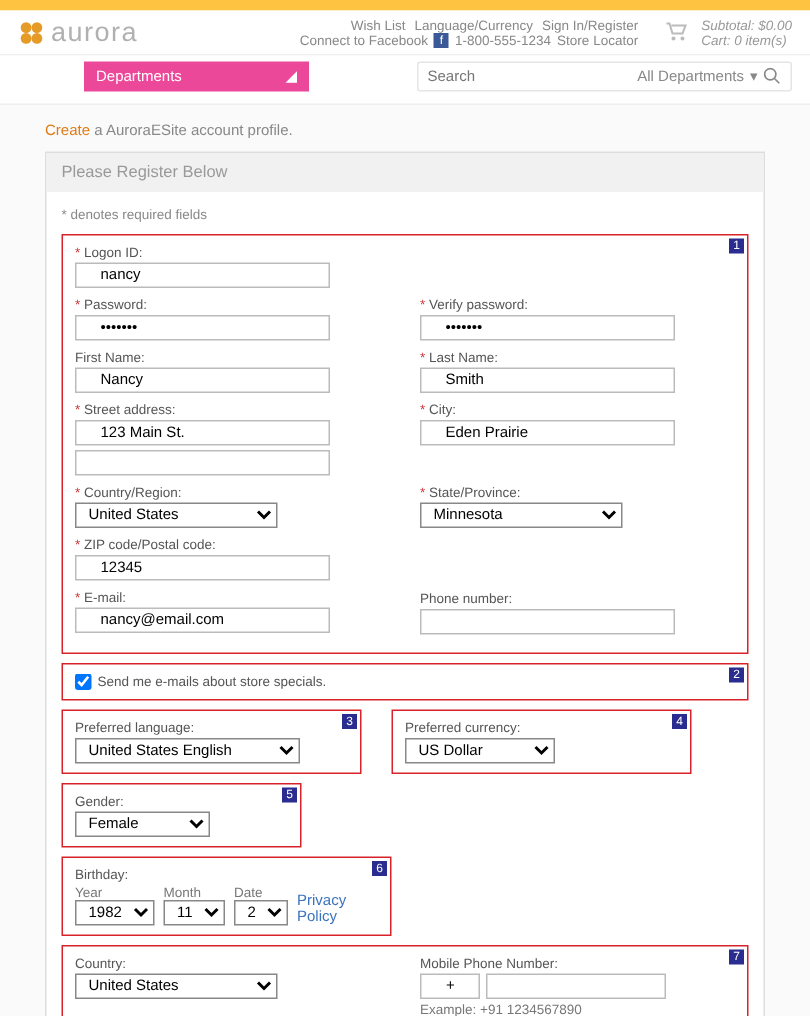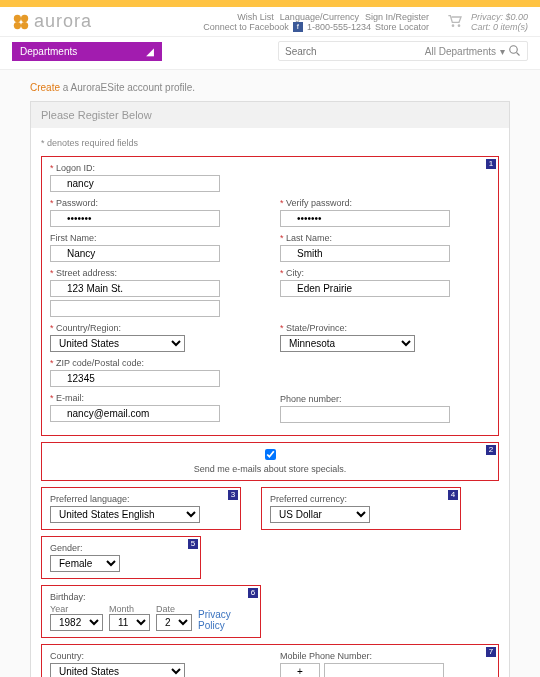--- a/index.html
+++ b/index.html
@@ -10,21 +10,21 @@
   .logo-icon { width: 18px; height: 18px; display: inline-block; margin-right: 4px; }
   .brand { font-size: 18px; color: #b0b0b0; letter-spacing: 1px; }
   .header-right { margin-left: auto; display: flex; flex-direction: column; align-items: flex-end; font-size: 9px; color: #888; }
   .hdr-links { display: flex; gap: 6px; }
   .hdr-links span { cursor: pointer; }
   .hdr-second { display: flex; align-items: center; gap: 4px; }
   .fb { width: 10px; height: 10px; background: #3b5998; color: #fff; text-align: center; font-size: 8px; line-height: 10px; }
   .cart-wrap { display: flex; align-items: center; gap: 8px; margin-left: 18px; color: #999; font-style: italic; font-size: 9px; }
   .cart-icon svg { width: 16px; height: 14px; }
   .navrow { background: #fff; display: flex; align-items: center; padding: 4px 12px 8px 12px; gap: 10px; border-bottom: 1px solid #eee; }
-  .dept-btn { background: #a21caf; color: #fff; padding: 4px 8px; font-size: 10px; width: 150px; display:flex; justify-content:space-between; align-items:center; cursor:pointer;}
+  .dept-btn { background: #ec4899; color: #fff; padding: 4px 8px; font-size: 10px; width: 150px; display:flex; justify-content:space-between; align-items:center; cursor:pointer;margin-left:44px;}
   .search-wrap { margin-left: auto; display: flex; align-items: center; border: 1px solid #e5e5e5; background: #fff; border-radius: 2px; padding: 3px 6px; width: 250px; }
   .search-input { border: none; outline: none; font-size: 10px; color: #888; width: 100px; }
   .alldept { margin-left: auto; font-size: 10px; color: #888; }
   .content { padding: 12px 30px; }
   .create-line { font-size: 10px; margin-bottom: 8px; }
   .create-line .c1 { color: #e07b16; }
   .create-line .c2 { color: #888; }
   .panel { border: 1px solid #ddd; background: #fff; }
   .panel-hdr { background: #f1f1f1; padding: 7px 10px; color: #999; font-size: 11px; }
   .panel-body { padding: 10px; }
@@ -34,21 +34,21 @@
   .row2 { display: flex; gap: 20px; }
   .col { flex: 1; }
   .field { margin-bottom: 6px; }
   .flabel { color: #555; font-size: 9px; margin-bottom: 2px; }
   .req::before { content: "* "; color: #c33; }
   .tinput { width: 100%; max-width: 170px; border: 1px solid #bbb; padding: 2px 16px; font-size: 10px; height: 17px; }
   .tsel { border: 1px solid #888; padding: 1px 4px; font-size: 10px; height: 17px; background: #fff; }
   .tsel.wide { width: 135px; }
   .inline-half { display: flex; gap: 20px; }
   .inline-half .redbox { flex: 1; max-width: 200px; }
-  .chk-line { display: flex; align-items: center; gap: 4px; font-size: 9px; color: #555; flex-direction: column; }
+  .chk-line { display: flex; align-items: flex-start; gap: 4px; font-size: 9px; color: #555; }
   .chk-line input { width: 11px; height: 11px; }
   .bday-row { display: flex; gap: 6px; align-items: flex-end; }
   .bday-col { display: flex; flex-direction: column; font-size: 9px; color: #777; }
   .plink { color: #3b73bf; font-size: 10px; cursor: pointer; }
   .exlabel { font-size: 9px; color: #777; margin-top: 2px; }
   .mag { width: 12px; height: 12px; }
 </style>
 </head>
 <body>
 
@@ -83,21 +83,21 @@
   </div>
   <div class="cart-wrap">
     <span class="cart-icon">
       <svg viewBox="0 0 24 20">
           <path d="M2 2h3l3 10h10l3-8H7" fill="none" stroke="#bbb" stroke-width="2"></path>
           <circle cx="9" cy="17" r="2" fill="#bbb"></circle>
           <circle cx="18" cy="17" r="2" fill="#bbb"></circle>
         </svg>
     </span>
     <div>
-      <div>Privacy: $0.00</div>
+      <div>Subtotal: $0.00</div>
       <div>Cart: 0 item(s)</div>
     </div>
   </div>
 </div>
 
 <div class="navrow">
   <div class="dept-btn">
     <span>Departments</span>
     <span>◢</span>
   </div>
@@ -168,21 +168,21 @@
         <div class="redbox">
           <span class="numbadge">4</span>
           <div class="flabel">Preferred currency:</div>
           <select class="tsel" style="width:100px"><option>US Dollar</option></select>
         </div>
       </div>
 
       <div class="redbox" style="max-width:160px">
         <span class="numbadge">5</span>
         <div class="flabel">Gender:</div>
-        <select class="tsel" style="width:70px"><option>Female</option></select>
+        <select class="tsel" style="width:90px"><option>Female</option></select>
       </div>
 
       <div class="redbox" style="max-width:220px">
         <span class="numbadge">6</span>
         <div class="flabel">Birthday:</div>
         <div class="bday-row">
           <div class="bday-col">
               <span>Year</span>
               <select class="tsel"><option>1982</option></select>
             </div>

